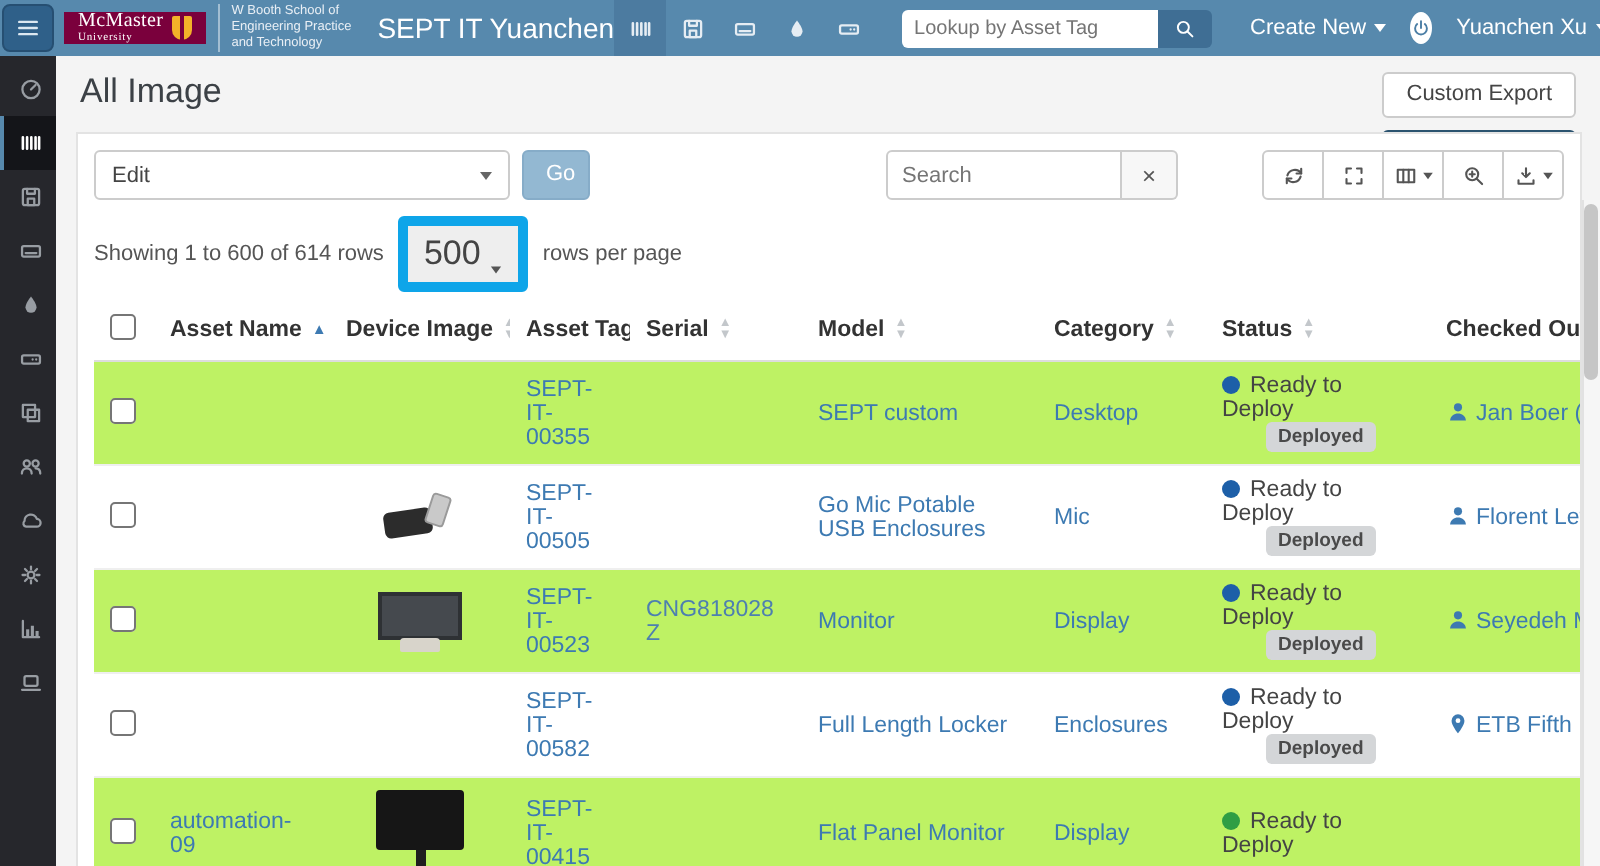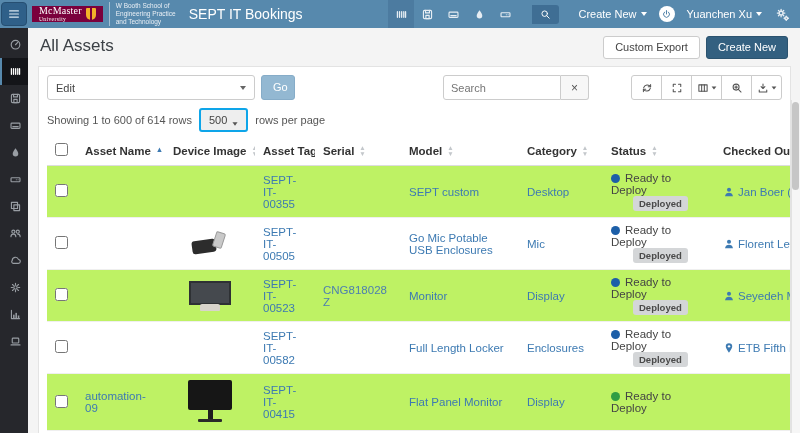--- a/index.html
+++ b/index.html
@@ -62,21 +62,21 @@
   
   .sidebar { position:absolute; top:28px; left:0; bottom:0; width:28px; background:#26272c; padding-top:3px; z-index:4; }
   .s-item { height:27px; display:flex; align-items:center; justify-content:center; color:#989da3; cursor:pointer; border-left:2px solid transparent; }
   .s-item .icon { width:13px; height:13px; }
   .s-item.active { background:#141519; color:#fff; border-left-color:#5789ad; }
 
   
   .main { position:absolute; left:28px; top:28px; right:0; bottom:0; }
   .page-header { display:flex; align-items:flex-start; padding:8px 12px 6px 12px; }
   .page-title { font-size:17px; font-weight:400; color:#3c4146; }
-  .ph-buttons { margin-left:auto; display:flex; gap:6px; }
+  .ph-buttons { margin-left:auto; display:flex; gap:6px;flex-direction:column; }
   .btn { font-size:11px; font-family:inherit; border-radius:3px; padding:5px 11px; cursor:pointer; line-height:1; }
   .btn-light { background:#fff; border:1px solid #ccc; color:#444; }
   .btn-primary { background:#336080; border:1px solid #2b536f; color:#fff; }
 
   .panel { position:absolute; left:10px; right:9px; top:38px; bottom:0; background:#fff; border:1px solid #e3e3e3; border-bottom:none; padding:8px 8px 0 8px; overflow:hidden; }
 
   .toolbar { display:flex; align-items:center; }
   .sel {
     width:208px; height:25px; border:1px solid #ccc; border-radius:3px; background:#fff;
     font-size:11px; color:#444; display:flex; align-items:center; padding:0 8px; cursor:pointer; position:relative;
@@ -92,22 +92,22 @@
     width:31px; height:25px; background:#fff; border:1px solid #ccc; margin-left:-1px;
     display:flex; align-items:center; justify-content:center; gap:2px; color:#555; cursor:pointer;
   }
   .bg-btn:first-child { border-radius:3px 0 0 3px; margin-left:0; }
   .bg-btn:last-child { border-radius:0 3px 3px 0; }
   .bg-btn .icon { width:12px; height:12px; }
   .bg-btn .caret { border-top-color:#555; transform:scale(.8); }
 
   .info-row { display:flex; align-items:center; margin-top:8px; font-size:11px; color:#555; }
   .page-size-btn {
-    margin:0 7px; background:#eee; border:2px solid #0ea5e9; border-radius:3px; padding:4px 8px;
-    font-size:11px; color:#444; display:flex; align-items:flex-end; gap:5px; cursor:pointer;
+    margin:0 7px; background:#eee; border:5px solid #0ea5e9; border-radius:3px; padding:4px 8px;
+    font-size:17px; color:#444; display:flex; align-items:flex-end; gap:5px; cursor:pointer;
   }
   .page-size-btn .caret { border-top-color:#555; transform:scale(.85); }
   .pagination { margin-left:auto; display:flex; }
   .pg-btn {
     min-width:26px; padding:4px 9px; background:#fff; border:1px solid #ddd; margin-left:-1px;
     font-size:11px; color:#3d7ab2; text-align:center; cursor:pointer;
   }
   .pg-btn:first-child { border-radius:3px 0 0 3px; margin-left:0; }
   .pg-btn:last-child { border-radius:0 3px 3px 0; }
   .pg-btn.active { background:#4181b5; border-color:#4181b5; color:#fff; }
@@ -165,21 +165,21 @@
         </span>
       </div>
     <div class="logo">
       <div class="logo-txt">
         <div class="logo-name">McMaster</div>
         <div class="logo-sub">University</div>
       </div>
       <div class="crest"></div>
     </div>
     <div class="school">W Booth School of Engineering Practice and Technology</div>
-    <div class="nav-title">SEPT IT Bookings</div>
+    <div class="nav-title">SEPT IT Yuanchen</div>
     <nav class="quick-icons">
         <div class="q-item active">
           <span class=" icon">
             <svg viewBox="0 0 16 16" fill="none" stroke="currentColor" stroke-width="1.4" stroke-linecap="round" stroke-linejoin="round">
               <path d="M3 4.5v7M5.6 4.5v7M8.2 4.5v7M10.8 4.5v7M13 4.5v7" stroke-width="1.6"></path>
             </svg>
           </span>
         </div>
         <div class="q-item">
           <span class=" icon">
@@ -209,20 +209,21 @@
           <span class=" icon">
             <svg viewBox="0 0 16 16" fill="none" stroke="currentColor" stroke-width="1.4" stroke-linecap="round" stroke-linejoin="round">
               <rect x="2.5" y="5.8" width="11" height="5" rx="1"></rect>
               <circle cx="11.2" cy="8.3" r=".7" fill="currentColor" stroke="none"></circle>
               <circle cx="9" cy="8.3" r=".7" fill="currentColor" stroke="none"></circle>
             </svg>
           </span>
         </div>
       </nav>
     <div class="nav-search">
+      <input type="text" placeholder="Lookup by Asset Tag" style="">
       <button>
           <span class="icon">
             <svg viewBox="0 0 16 16" fill="none" stroke="currentColor" stroke-width="1.4" stroke-linecap="round" stroke-linejoin="round">
               <circle cx="6.8" cy="6.8" r="4"></circle>
               <path d="M9.8 9.8l3.6 3.6"></path>
             </svg>
           </span>
         </button>
     </div>
     <div class="nav-link">
@@ -348,21 +349,21 @@
           <svg viewBox="0 0 16 16" fill="none" stroke="currentColor" stroke-width="1.4" stroke-linecap="round" stroke-linejoin="round">
             <rect x="4" y="3.8" width="8" height="6" rx="1"></rect>
             <path d="M2.5 12.2h11"></path>
           </svg>
         </span>
       </div>
     </aside>
 
   <main class="main">
     <div class="page-header">
-      <h1 class="page-title">All Assets</h1>
+      <h1 class="page-title">All Image</h1>
       <div class="ph-buttons">
         <button class="btn btn-light">Custom Export</button>
         <button class="btn btn-primary">Create New</button>
       </div>
     </div>
 
     <div class="panel">
       <div class="toolbar">
         <div class="sel">
             <span>Edit</span>

